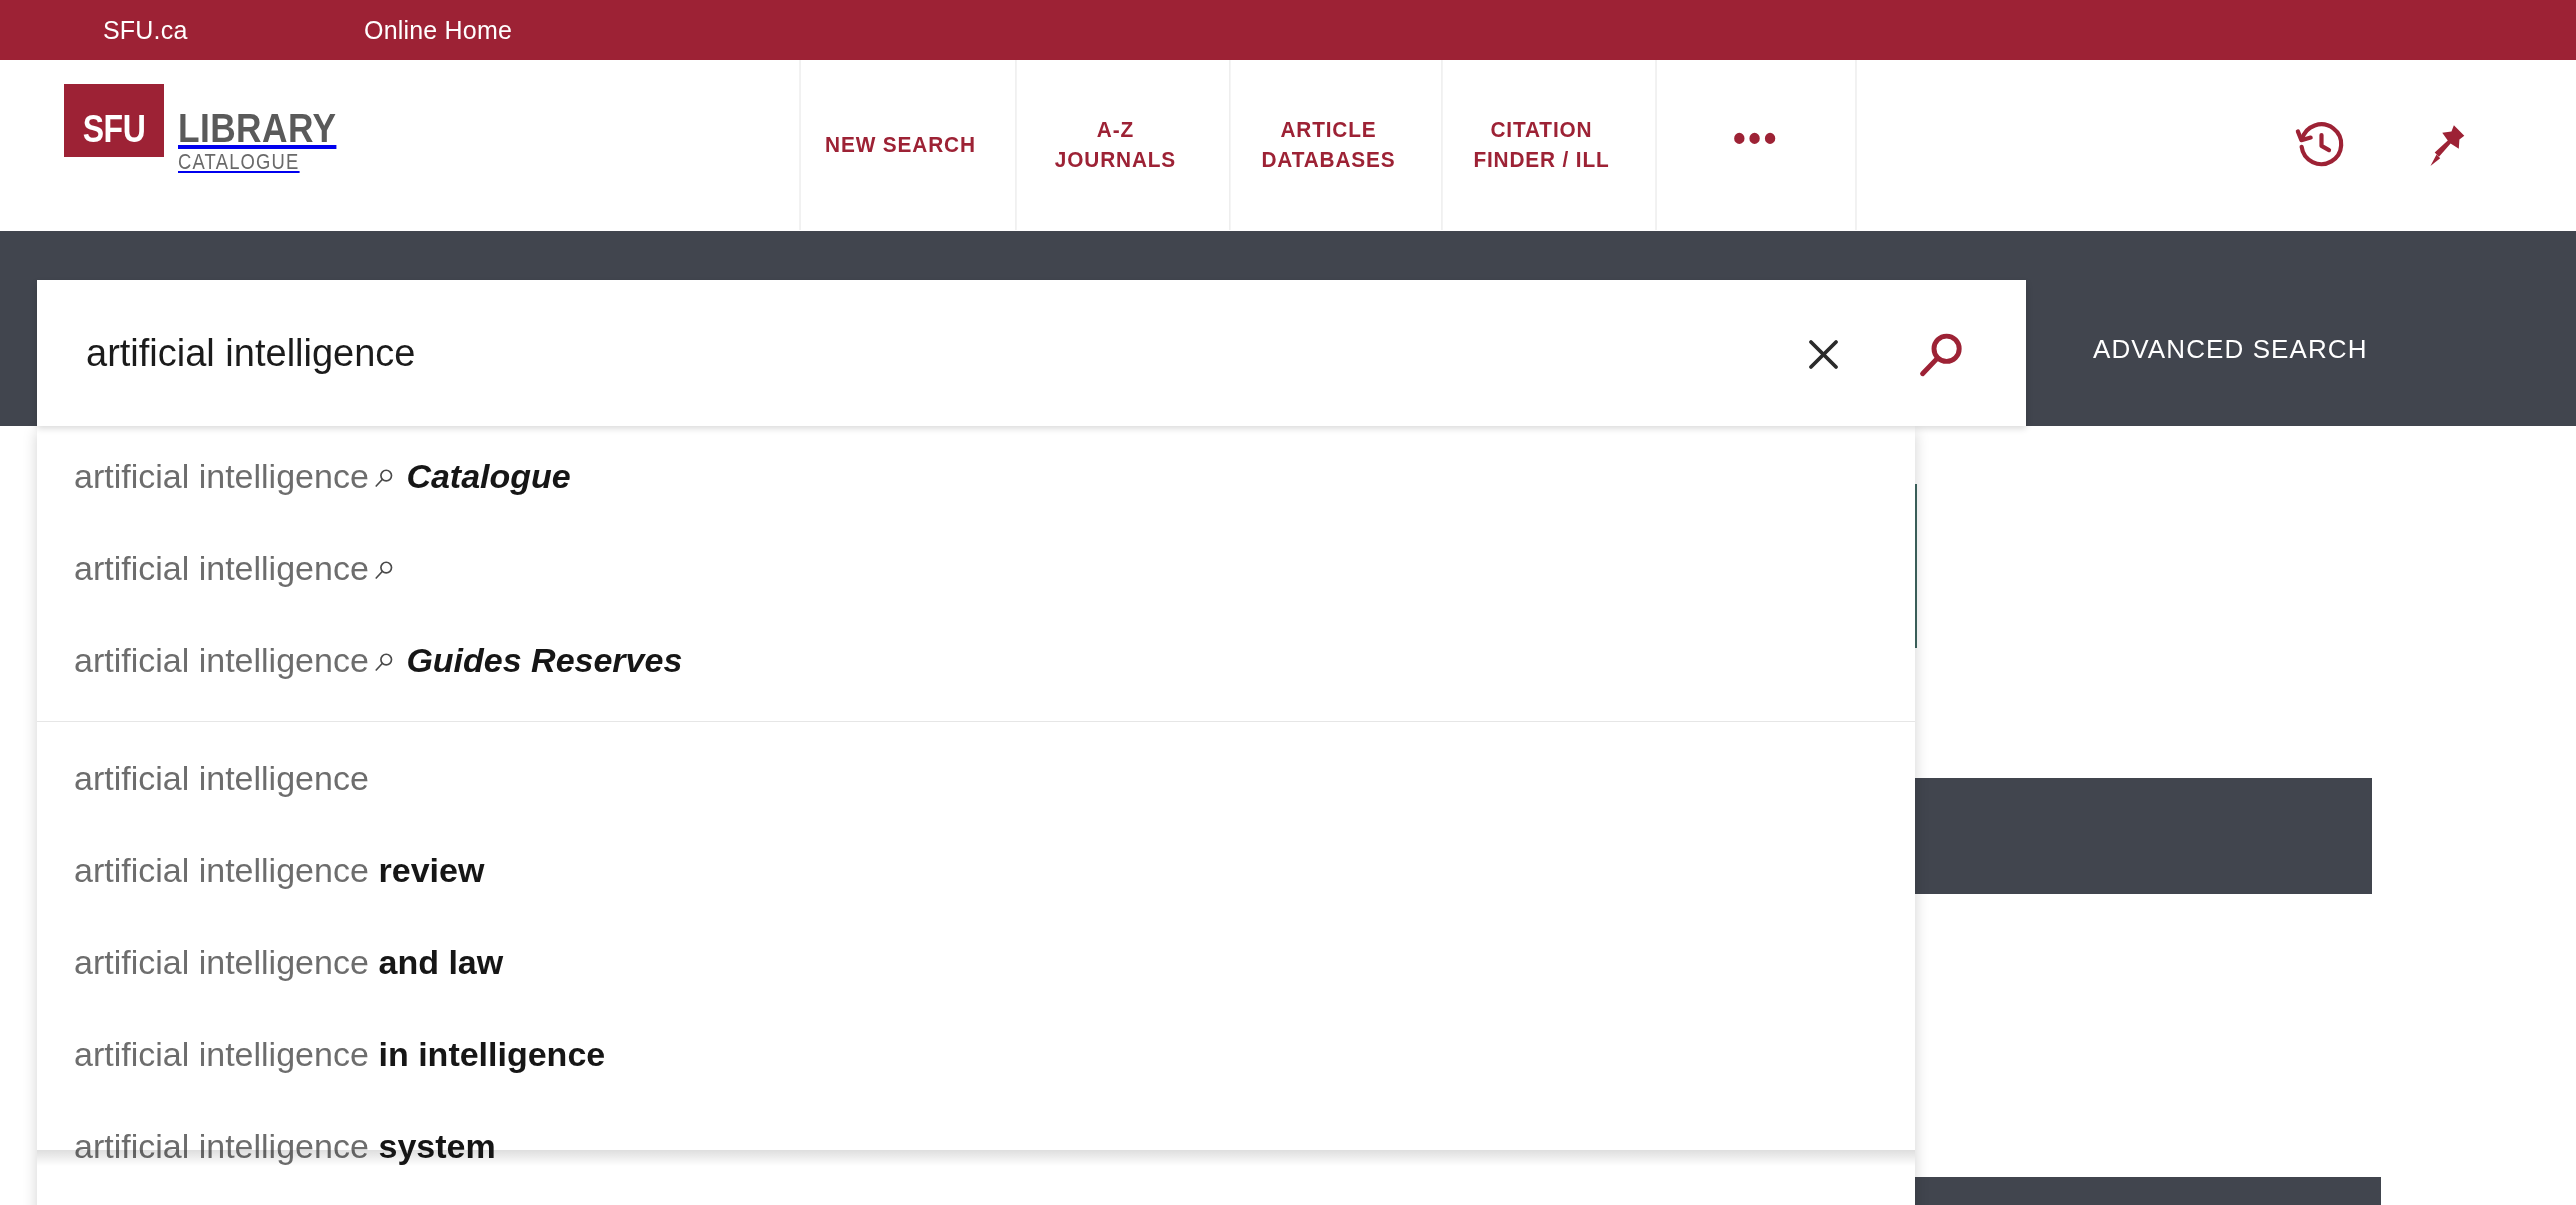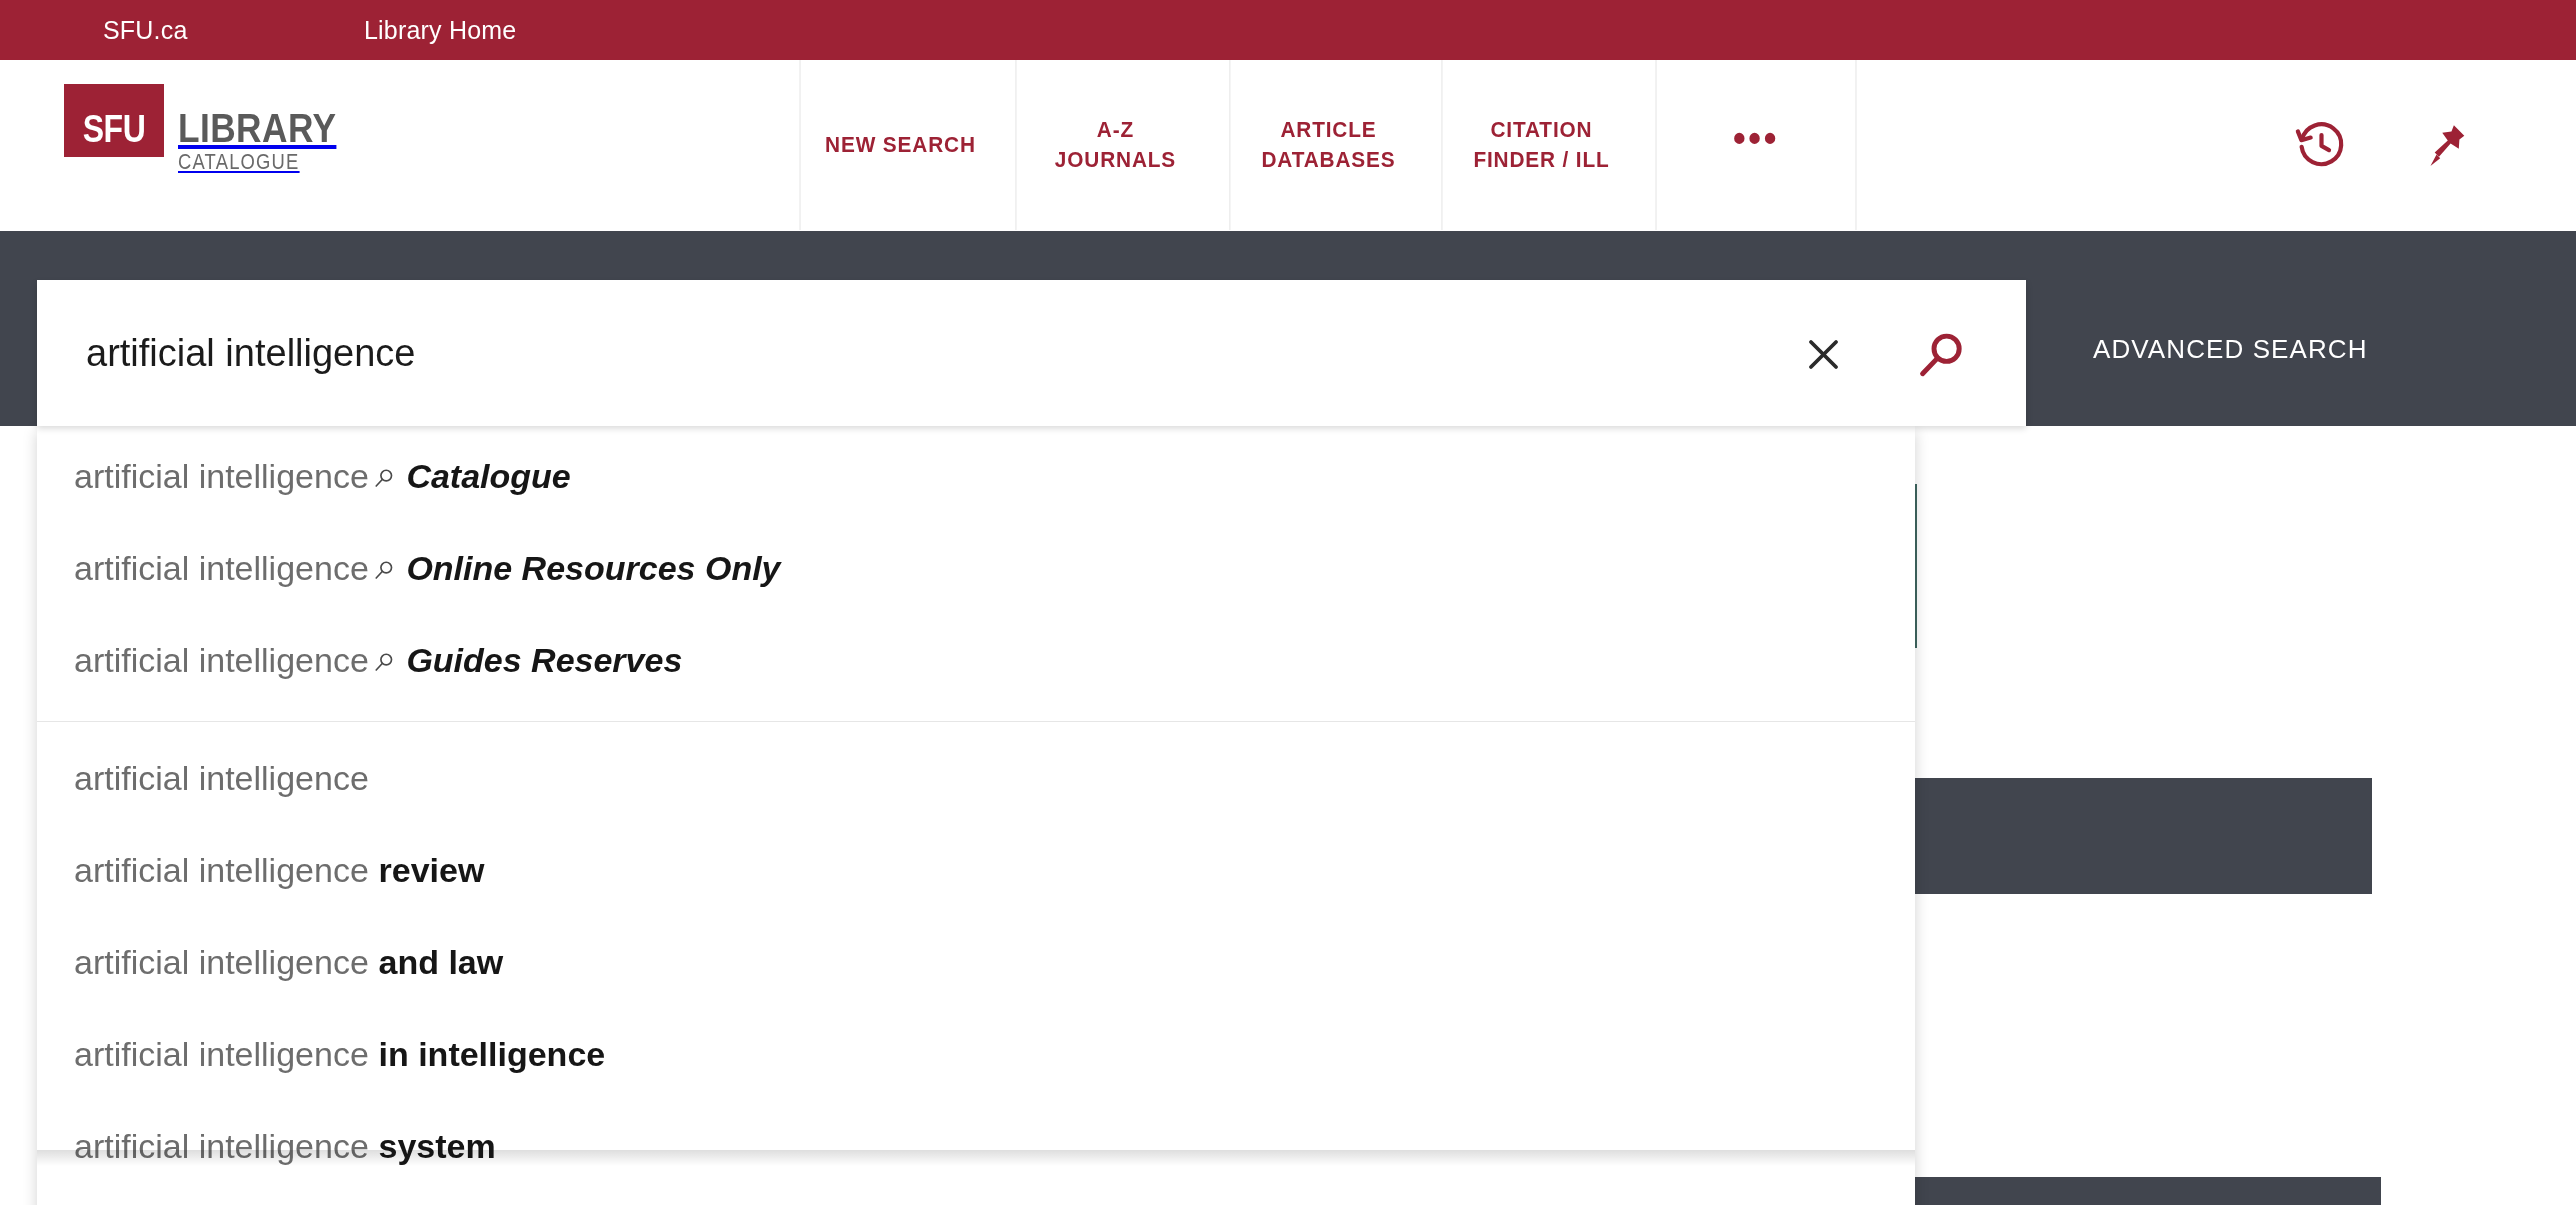--- a/index.html
+++ b/index.html
@@ -328,21 +328,21 @@
   <div class="bg-row">
     <div class="bg-row-icon"></div>
     <div class="bg-row-text">
       <span>Research Guides:</span>
       <b>Guides to research sources &amp;</b>
     </div>
   </div>
 
   <div class="utility-bar">
     <a class="utility-link a" href="#">SFU.ca</a>
-    <a class="utility-link b" href="#">Library Home</a>
+    <a class="utility-link b" href="#">Online Home</a>
   </div>
 
   <div class="header">
 
     <a class="logo-wrap" href="#">
       <div class="logo-mark">
         <span>SFU</span>
       </div>
       <div class="logo-text">
         <span class="lib">LIBRARY</span>
@@ -412,21 +412,20 @@
     </div>
 
     <div class="suggest-scope">
       <span class="sg-query">artificial intelligence</span>
       <span class="sg-glyph">
         <svg width="25" height="25" viewBox="0 0 24 24" fill="none" stroke="#4a4a4a" stroke-width="1.6" stroke-linecap="round">
           <circle cx="14.6" cy="9.2" r="5.1"></circle>
           <line x1="10.8" y1="13.0" x2="5.0" y2="19.2"></line>
         </svg>
       </span>
-      <span class="sg-scope">Online Resources Only</span>
     </div>
 
     <div class="suggest-scope">
       <span class="sg-query">artificial intelligence</span>
       <span class="sg-glyph">
         <svg width="25" height="25" viewBox="0 0 24 24" fill="none" stroke="#4a4a4a" stroke-width="1.6" stroke-linecap="round">
           <circle cx="14.6" cy="9.2" r="5.1"></circle>
           <line x1="10.8" y1="13.0" x2="5.0" y2="19.2"></line>
         </svg>
       </span>

